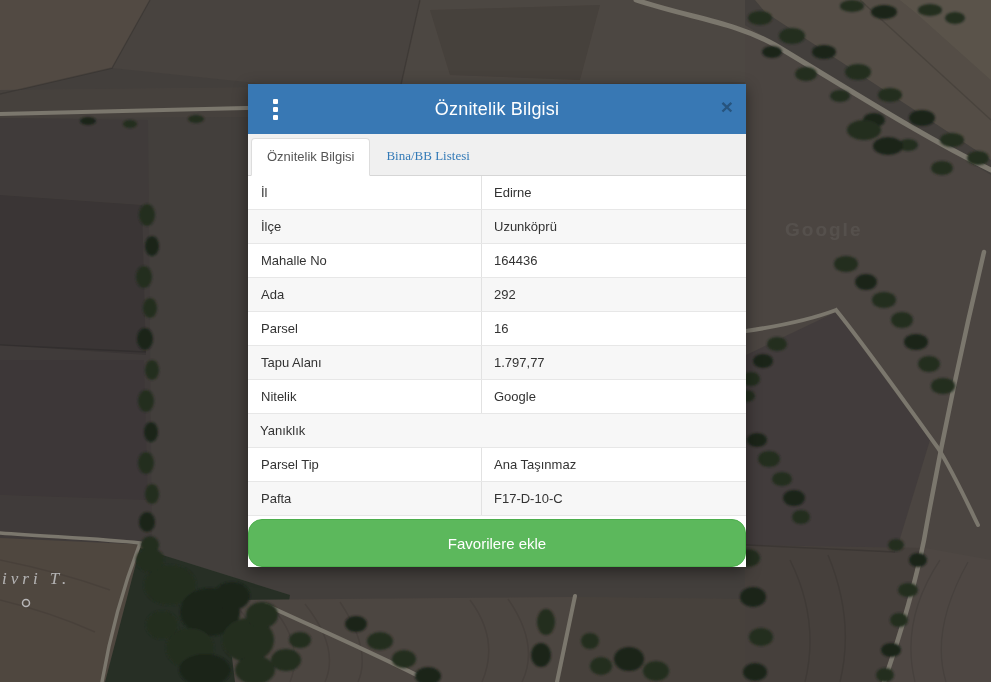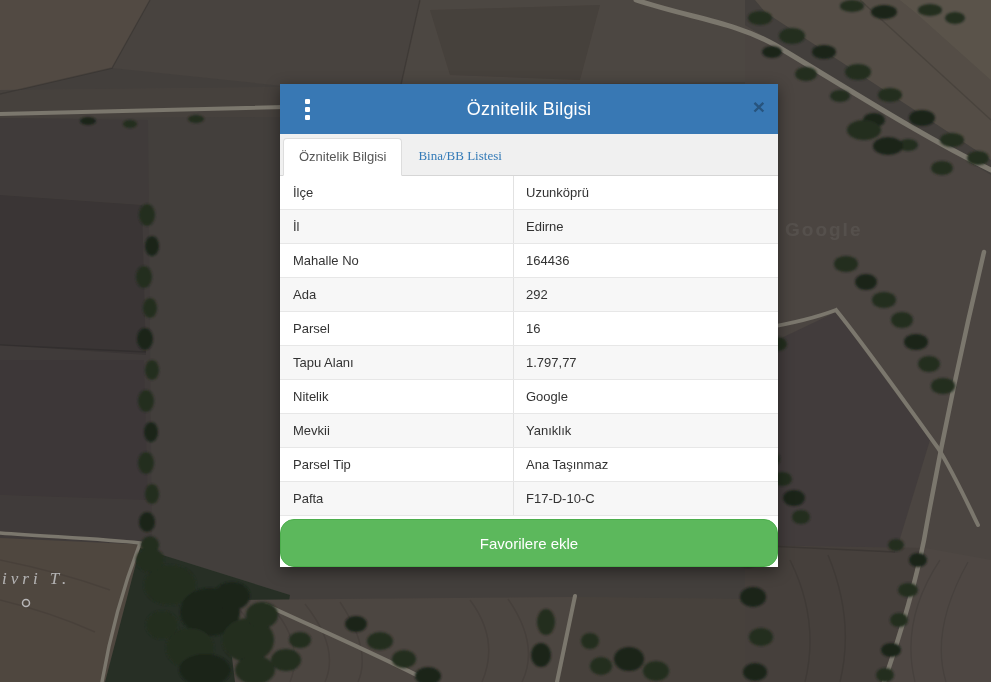--- a/index.html
+++ b/index.html
@@ -6,21 +6,21 @@
   body{
     width:991px;height:682px;position:relative;overflow:hidden;
     font-family:"Liberation Sans",sans-serif;background:#4b453f;
   }
   
   .map{position:absolute;inset:0;cursor:grab;}
   .map svg{display:block;}
   
   .modal{
     position:absolute;left:248px;top:84px;width:498px;
-    background:#fff;box-shadow:0 4px 14px rgba(0,0,0,.45);margin-left:32px;
+    background:#fff;box-shadow:0 4px 14px rgba(0,0,0,.45);
   }
   .modal-header{
     height:50px;background:#3878b4;display:flex;align-items:center;
     position:relative;
   }
   .kebab{
     width:30px;height:30px;margin-left:12px;display:flex;flex-direction:column;
     align-items:center;justify-content:center;gap:3px;cursor:pointer;flex:0 0 auto;
   }
   .kebab i{width:5px;height:5px;border-radius:1px;background:#fff;display:block;}
@@ -240,49 +240,48 @@
     <div class="close-x">×</div>
   </div>
 
   <div class="tabs">
     <div class="tab active">Öznitelik Bilgisi</div>
     <div class="tab inactive">Bina/BB Listesi</div>
   </div>
 
   <div class="attr-table">
     <div class="attr-row">
+      <div class="attr-label">İl</div>
+      <div class="attr-value">Edirne</div>
+    </div>
+    <div class="attr-row">
       <div class="attr-label">İlçe</div>
       <div class="attr-value">Uzunköprü</div>
     </div>
     <div class="attr-row">
-      <div class="attr-label">İl</div>
-      <div class="attr-value">Edirne</div>
-    </div>
-    <div class="attr-row">
       <div class="attr-label">Mahalle No</div>
       <div class="attr-value">164436</div>
     </div>
     <div class="attr-row">
       <div class="attr-label">Ada</div>
       <div class="attr-value">292</div>
     </div>
     <div class="attr-row">
       <div class="attr-label">Parsel</div>
       <div class="attr-value">16</div>
     </div>
     <div class="attr-row">
       <div class="attr-label">Tapu Alanı</div>
       <div class="attr-value">1.797,77</div>
     </div>
     <div class="attr-row">
       <div class="attr-label">Nitelik</div>
       <div class="attr-value">Google</div>
     </div>
     <div class="attr-row">
-      <div class="attr-label">Mevkii</div>
       <div class="attr-value">Yanıklık</div>
     </div>
     <div class="attr-row">
       <div class="attr-label">Parsel Tip</div>
       <div class="attr-value">Ana Taşınmaz</div>
     </div>
     <div class="attr-row">
       <div class="attr-label">Pafta</div>
       <div class="attr-value">F17-D-10-C</div>
     </div>

